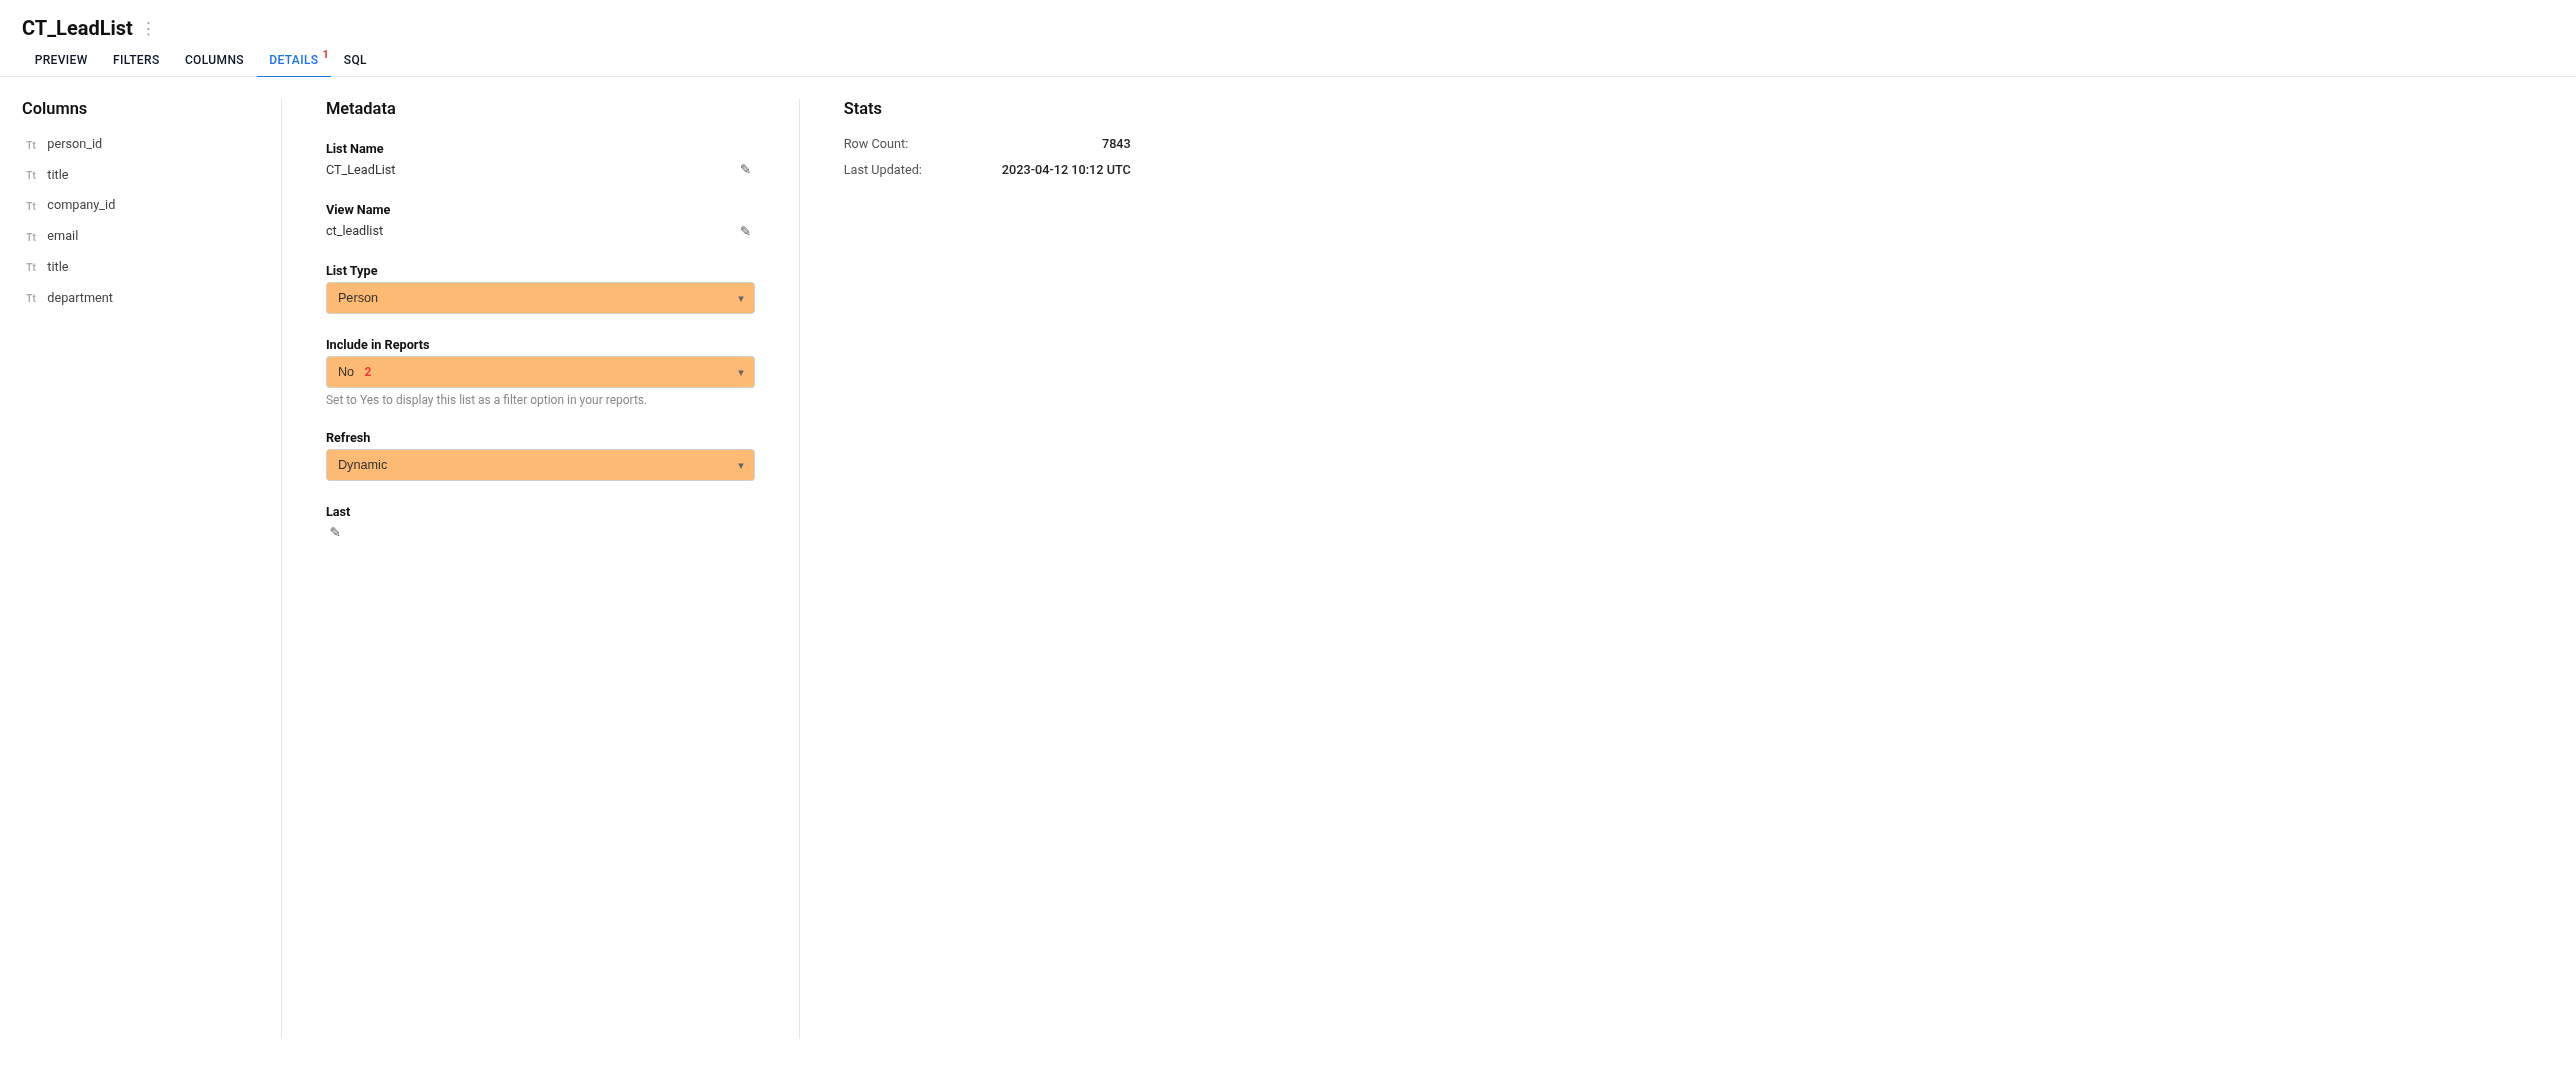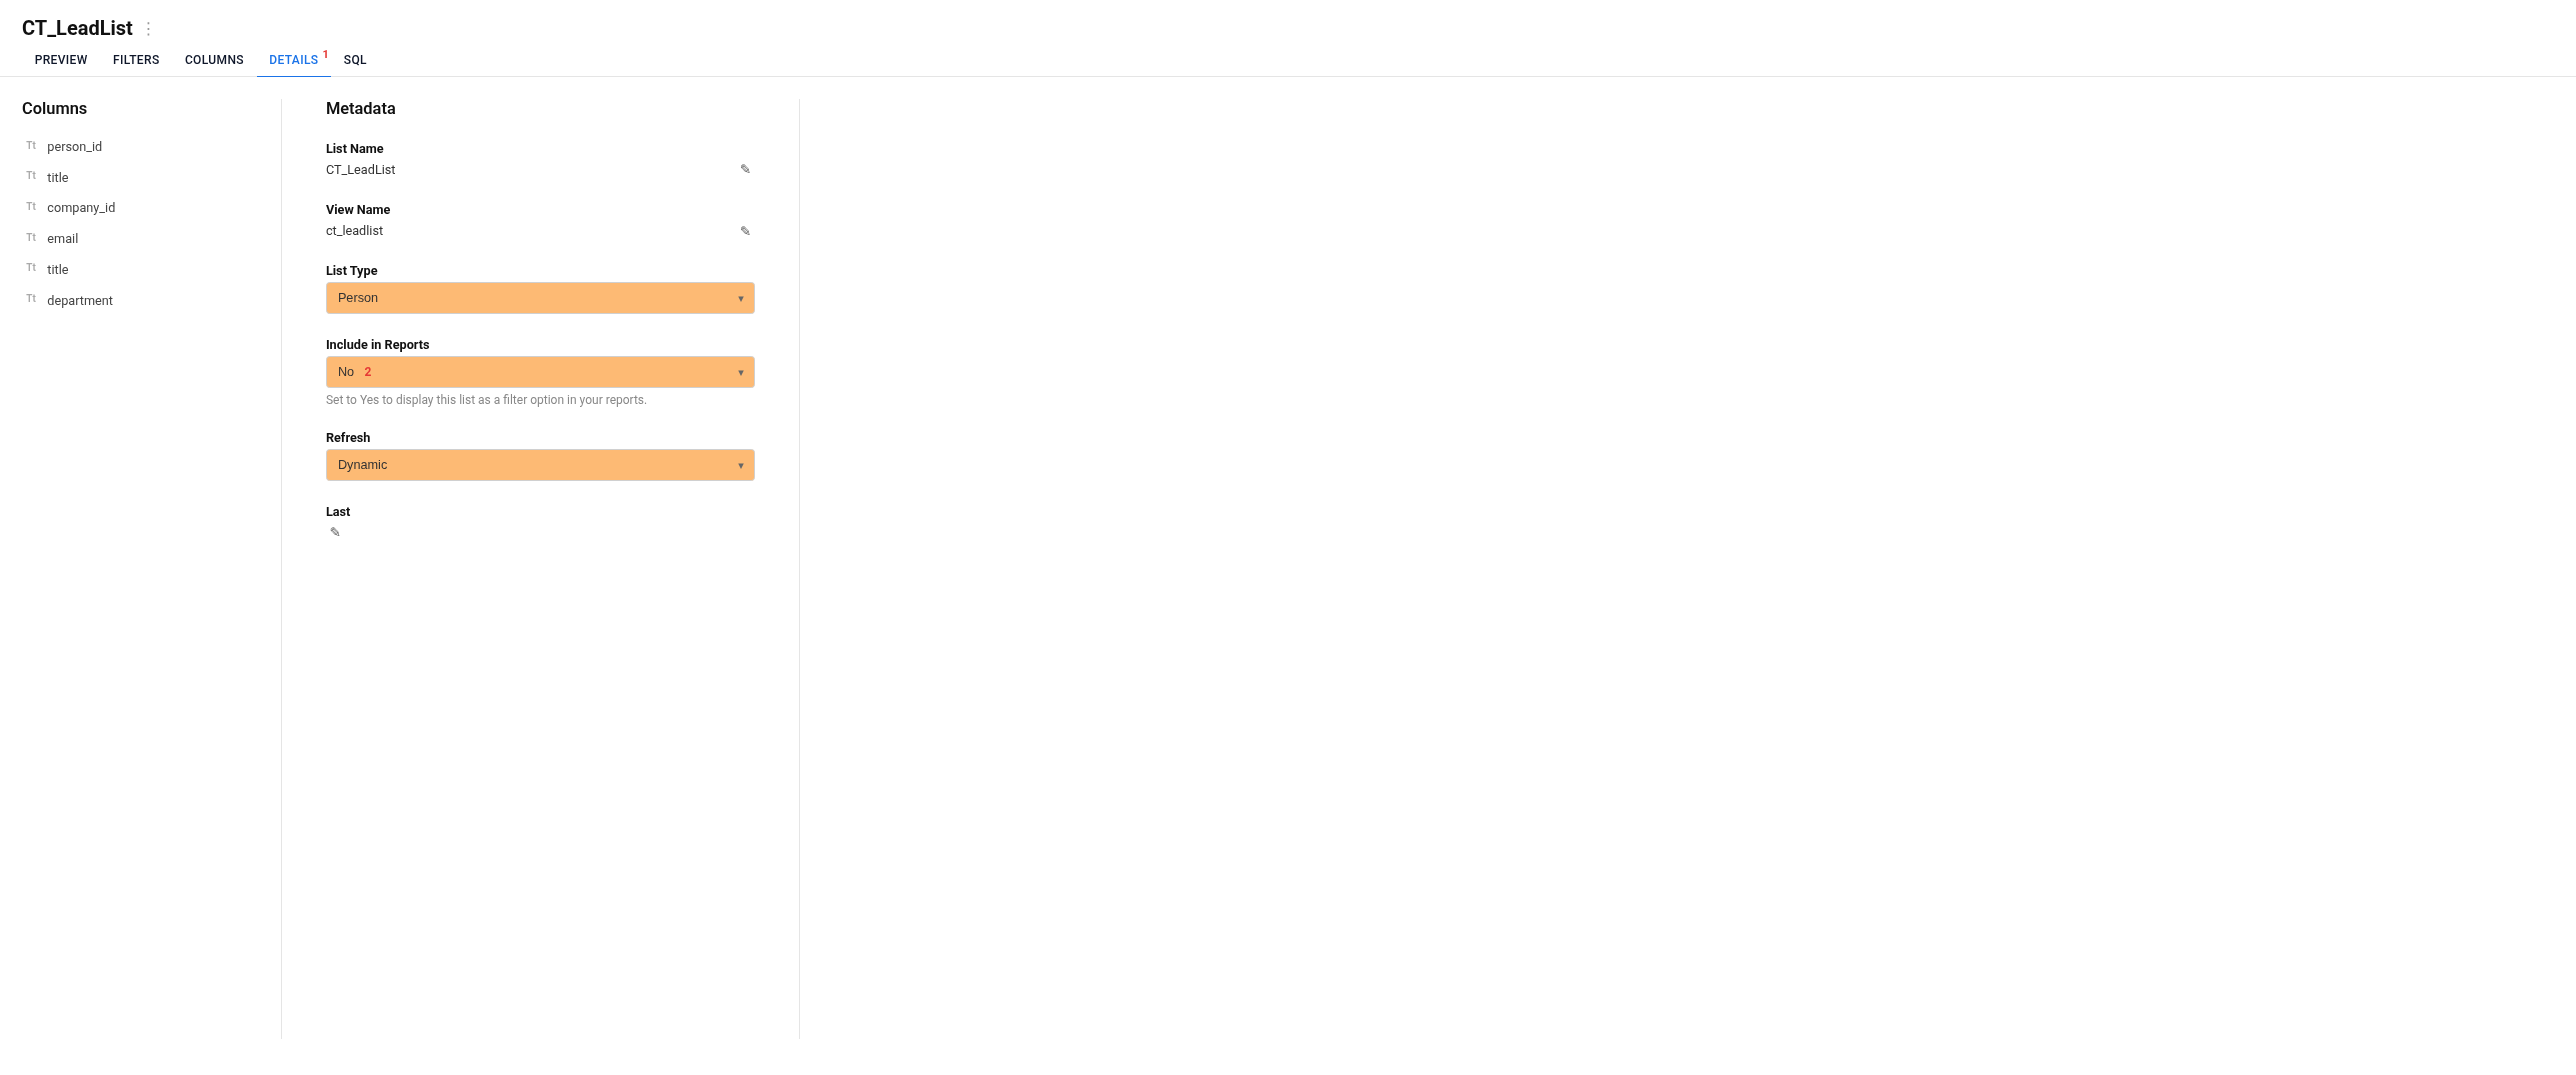--- a/index.html
+++ b/index.html
@@ -88,21 +88,21 @@
 
     .column-list {
       list-style: none;
       display: flex;
       flex-direction: column;
       gap: 12.7px;
     }
 
     .column-item {
       display: flex;
-      align-items: flex-end;
+      align-items: flex-start;
       gap: 7.3px;
       color: #444;
       font-size: 12.7px;
     }
 
     .type-icon {
       display: inline-flex;
       align-items: center;
       justify-content: center;
       width: 18px;
@@ -343,15 +343,26 @@
     </div>
 
     <div class="metadata-field">
       <div class="metadata-label">Last</div>
       <button class="edit-icon-btn" title="Edit tags">✎</button>
     </div>
   </div>
 
   <div class="divider-v"></div>
 
+  <div class="stats-panel">
+    <h2 class="panel-title">Stats</h2>
+    <div class="stats-row">
+      <span class="stats-key">Row Count:</span>
+      <span class="stats-value">7843</span>
+    </div>
+    <div class="stats-row">
+      <span class="stats-key">Last Updated:</span>
+      <span class="stats-value">2023-04-12 10:12 UTC</span>
+    </div>
+  </div>
 
 </div>
 
 
 </body></html>

